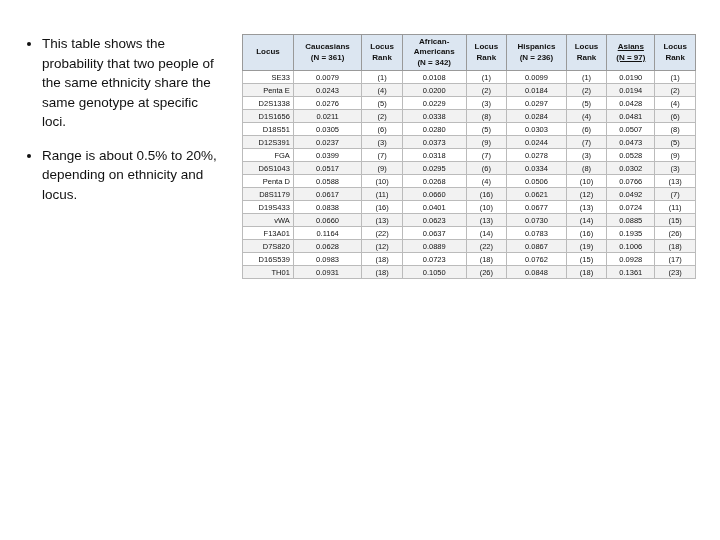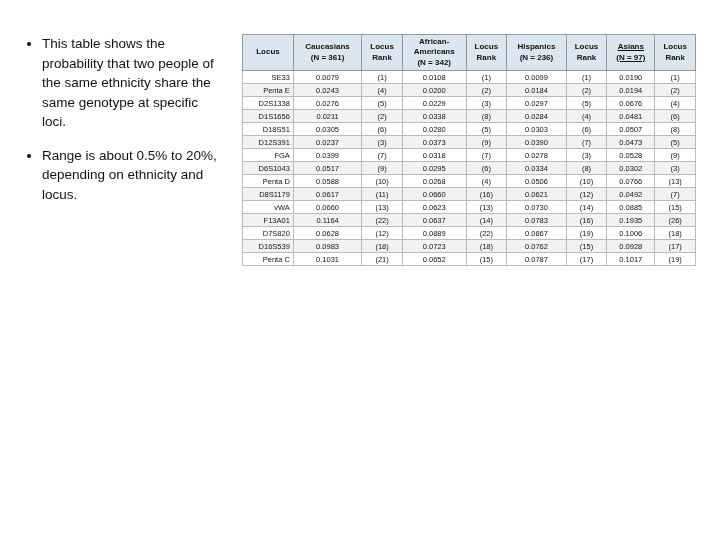--- a/index.html
+++ b/index.html
@@ -133,21 +133,21 @@
               <td>(2)</td>
             </tr>
             <tr>
               <td>D2S1338</td>
               <td>0.0276</td>
               <td>(5)</td>
               <td>0.0229</td>
               <td>(3)</td>
               <td>0.0297</td>
               <td>(5)</td>
-              <td>0.0676</td>
+              <td>0.0428</td>
               <td>(4)</td>
             </tr>
             <tr>
               <td>D1S1656</td>
               <td>0.0211</td>
               <td>(2)</td>
               <td>0.0338</td>
               <td>(8)</td>
               <td>0.0284</td>
               <td>(4)</td>
@@ -164,21 +164,21 @@
               <td>(6)</td>
               <td>0.0507</td>
               <td>(8)</td>
             </tr>
             <tr>
               <td>D12S391</td>
               <td>0.0237</td>
               <td>(3)</td>
               <td>0.0373</td>
               <td>(9)</td>
-              <td>0.0390</td>
+              <td>0.0244</td>
               <td>(7)</td>
               <td>0.0473</td>
               <td>(5)</td>
             </tr>
             <tr>
               <td>FGA</td>
               <td>0.0399</td>
               <td>(7)</td>
               <td>0.0318</td>
               <td>(7)</td>
@@ -212,20 +212,31 @@
             <tr>
               <td>D8S1179</td>
               <td>0.0617</td>
               <td>(11)</td>
               <td>0.0660</td>
               <td>(16)</td>
               <td>0.0621</td>
               <td>(12)</td>
               <td>0.0492</td>
               <td>(7)</td>
+            </tr>
+            <tr>
+              <td>D19S433</td>
+              <td>0.0838</td>
+              <td>(16)</td>
+              <td>0.0401</td>
+              <td>(10)</td>
+              <td>0.0677</td>
+              <td>(13)</td>
+              <td>0.0724</td>
+              <td>(11)</td>
             </tr>
             <tr>
               <td>vWA</td>
               <td>0.0660</td>
               <td>(13)</td>
               <td>0.0623</td>
               <td>(13)</td>
               <td>0.0730</td>
               <td>(14)</td>
               <td>0.0885</td>
@@ -258,27 +269,27 @@
               <td>0.0983</td>
               <td>(18)</td>
               <td>0.0723</td>
               <td>(18)</td>
               <td>0.0762</td>
               <td>(15)</td>
               <td>0.0928</td>
               <td>(17)</td>
             </tr>
             <tr>
-              <td>Penta C</td>
-              <td>0.1031</td>
-              <td>(21)</td>
-              <td>0.0652</td>
-              <td>(15)</td>
-              <td>0.0787</td>
-              <td>(17)</td>
-              <td>0.1017</td>
-              <td>(19)</td>
+              <td>TH01</td>
+              <td>0.0931</td>
+              <td>(18)</td>
+              <td>0.1050</td>
+              <td>(26)</td>
+              <td>0.0848</td>
+              <td>(18)</td>
+              <td>0.1361</td>
+              <td>(23)</td>
             </tr>
           </tbody>
       </table>
     </div>
   </div>
 </div>
 
 </body></html>

